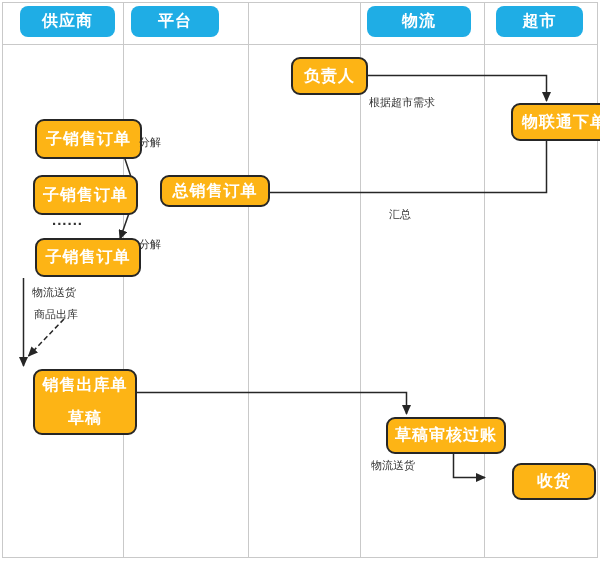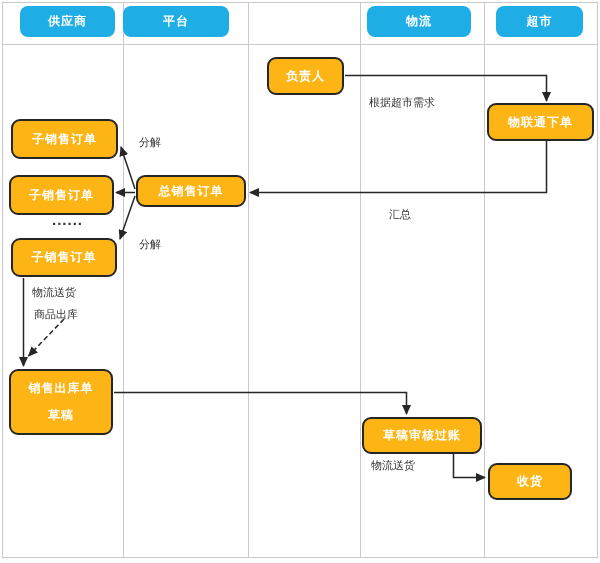--- a/index.html
+++ b/index.html
@@ -3,28 +3,28 @@
 <meta charset="utf-8">
 <style>
   html,body{margin:0;padding:0;background:#fff;}
   .canvas{
     position:relative;width:600px;height:563px;background:#ffffff;
     font-family:"Liberation Sans","DejaVu Sans",sans-serif;overflow:hidden;
   }
   .overlay{position:absolute;left:0;top:0;width:600px;height:563px;}
   .lane-header{
     position:absolute;height:31px;background:#1FADE5;border-radius:8px;
-    color:#ffffff;font-weight:bold;font-size:12px;
+    color:#ffffff;font-weight:bold;font-size:16px;
     display:flex;align-items:center;justify-content:center;letter-spacing:1px;
   }
   .node{
     position:absolute;box-sizing:border-box;background:#FDB415;
     border:2px solid #262626;border-radius:9px;color:#ffffff;
-    font-weight:bold;font-size:12px;letter-spacing:1px;
-    display:flex;align-items:center;justify-content:center;text-align:center;
+    font-weight:bold;font-size:16px;letter-spacing:1px;
+    display:flex;align-items:center;justify-content:center;text-align:center;margin-left:24px;
   }
   .node.two-line{flex-direction:column;line-height:1.55;gap:8px;}
   .lbl{
     position:absolute;font-size:11px;color:#333333;white-space:nowrap;line-height:1;
   }
   .lbl.dots{font-weight:bold;letter-spacing:1px;font-size:15px;}
 </style>
 </head>
 <body>
 
@@ -53,21 +53,21 @@
       <polyline points="135,192.5 116,192.5" marker-end="url(#arw)"></polyline>
       <polyline points="135,196 120,239" marker-end="url(#arw)"></polyline>
       <polyline points="23.5,278 23.5,366" marker-end="url(#arw)"></polyline>
       <polyline points="64,319 28.5,356" stroke-dasharray="5,3" marker-end="url(#arw)"></polyline>
       <polyline points="114,392.5 406.5,392.5 406.5,414" marker-end="url(#arw)"></polyline>
       <polyline points="453.5,454 453.5,477.5 485,477.5" marker-end="url(#arw)"></polyline>
     </g>
   </svg>
 
   <div class="lane-header" style="left:20px;top:6px;width:95px">供应商</div>
-  <div class="lane-header" style="left:123px;top:6px;width:106px">平台</div>
+  <div class="lane-header" style="left:131px;top:6px;width:88px">平台</div>
   <div class="lane-header" style="left:367px;top:6px;width:104px">物流</div>
   <div class="lane-header" style="left:496px;top:6px;width:87px">超市</div>
 
   <div class="node" style="left:267px;top:57px;width:77px;height:38px">负责人</div>
   <div class="node" style="left:487px;top:103px;width:107px;height:38px">物联通下单</div>
   <div class="node" style="left:11px;top:119px;width:107px;height:40px">子销售订单</div>
   <div class="node" style="left:136px;top:175px;width:110px;height:32px">总销售订单</div>
   <div class="node" style="left:9px;top:175px;width:105px;height:40px">子销售订单</div>
   <div class="node" style="left:11px;top:238px;width:106px;height:39px">子销售订单</div>
   <div class="node two-line" style="left:9px;top:369px;width:104px;height:66px">

